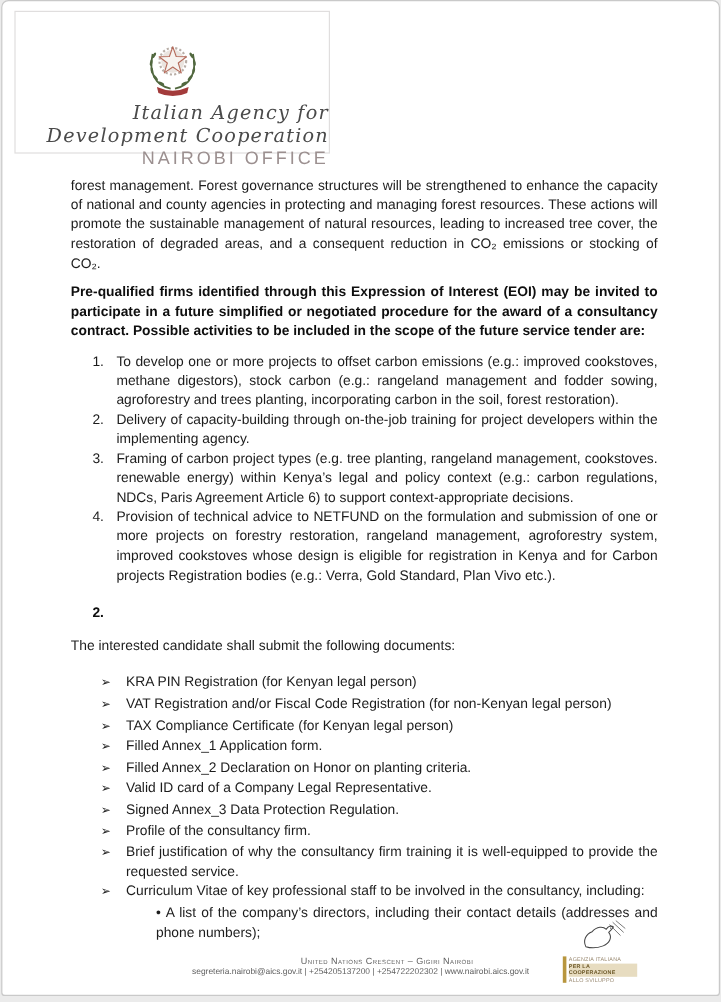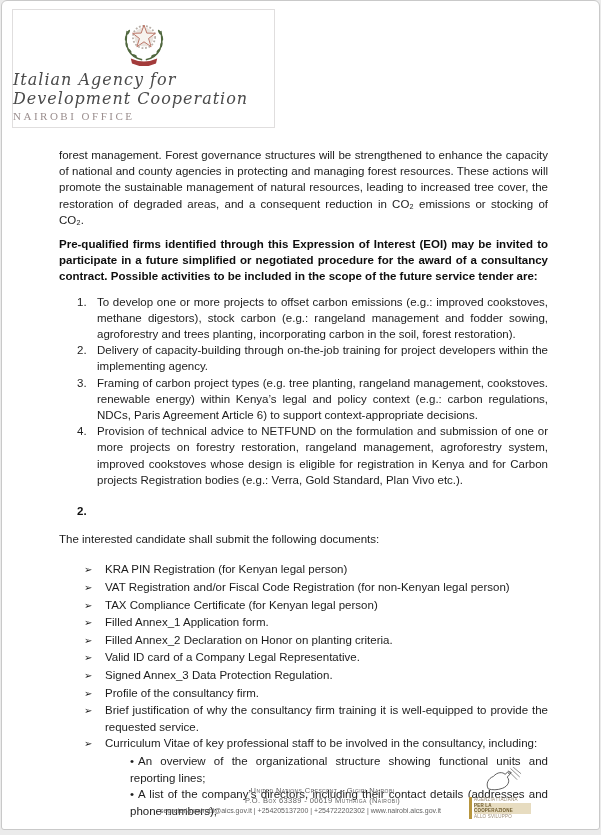--- a/index.html
+++ b/index.html
@@ -5,30 +5,30 @@
   * { box-sizing: border-box; margin: 0; padding: 0; }
   html, body { width: 601px; height: 835px; overflow: hidden; }
   body { background: #ebebeb; font-family: "Liberation Sans", sans-serif; }
   .page {
     position: relative; width: 599px; height: 830px; margin: 0 1px;
     background: #ffffff; border: 1px solid #c9c9c9; border-radius: 6px 6px 3px 3px;
   }
   
   .logo-box {
     position: absolute; left: 10px; top: 8px; width: 263px; height: 119px;
-    border: 1px solid #e0dede; text-align: left; padding-top: 3px;
+    border: 1px solid #e0dede; text-align: right; padding-top: 17px;
   }
   .emblem { width: 60px; height: 57px; display: block; margin: 0 auto; }
   .org-script {
     font-family: "DejaVu Serif", serif; font-style: italic;
     font-size: 16px; line-height: 19px; color: #4a4a4a; letter-spacing: 1px;
   }
   .office-label {
-    margin-top: 2px; font-size: 11px; letter-spacing: 2.5px;
-    color: #9b8f8f; font-family: Liberation Serif, serif;
+    margin-top: 2px; font-size: 15px; letter-spacing: 2.5px;
+    color: #9b8f8f; font-family: Liberation Sans, sans-serif;
   }
   
   .content {
     position: absolute; left: 57px; top: 146px; width: 489px;
     font-size: 11.5px; line-height: 16.2px; color: #1c1c1c; text-align: justify;
   }
   .para { margin-bottom: 8px; }
   .para-bold { font-weight: 700; color: #0e0e0e; margin-bottom: 9px; }
   .numbered-list { margin: 4px 0 0 18px; }
   .nli { display: flex; }
@@ -161,32 +161,28 @@
       <div class="bli">
         <span class="bli-marker">➢</span>
         <span class="bli-text">Brief justification of why the consultancy firm training it is well-equipped to provide the requested service.</span>
       </div>
       <div class="bli">
         <span class="bli-marker">➢</span>
         <span class="bli-text">Curriculum Vitae of key professional staff to be involved in the consultancy, including:</span>
       </div>
       <div class="sub-bullets">
         <div class="sbli">
-          <span class="sb-marker">•</span><span>An overview of the organizational structure showing functional units and reporting lines;</span>
-        </div>
-        <div class="sbli">
           <span class="sb-marker">•</span><span>A list of the company’s directors, including their contact details (addresses and phone numbers);</span>
         </div>
       </div>
     </div>
   </div>
 
   <div class="footer-center">
     <div class="footer-line-caps">United Nations Crescent – Gigiri Nairobi</div>
-    <div class="footer-line-caps">P.O. Box 63389 - 00619 Muthaiga (Nairobi)</div>
     <div class="footer-line-contacts">
       <span>segreteria.nairobi@aics.gov.it</span>
       <span>|</span>
       <span>+254205137200</span>
       <span>|</span>
       <span>+254722202302</span>
       <span>|</span>
       <span>www.nairobi.aics.gov.it</span>
     </div>
   </div>

